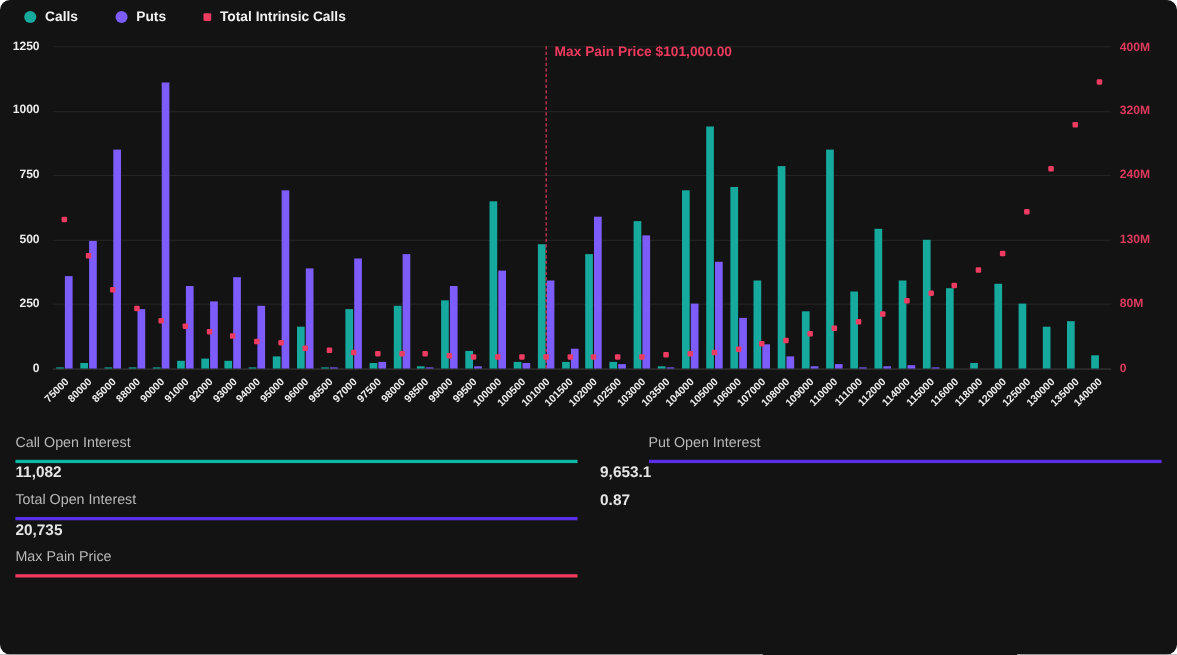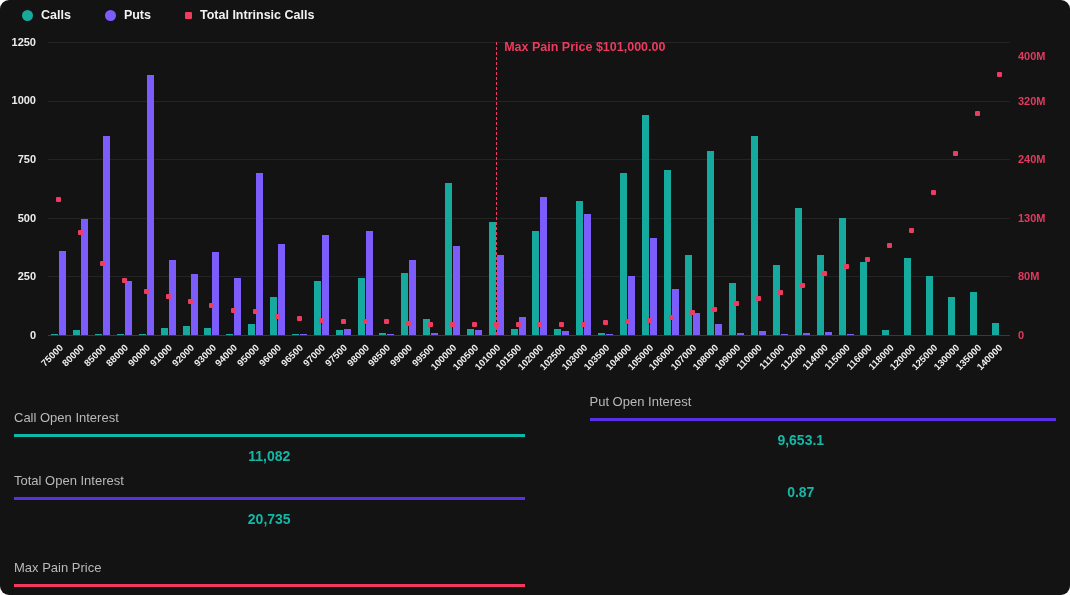--- a/index.html
+++ b/index.html
@@ -23,21 +23,21 @@
   .xtick{position:absolute;color:#f0f0f0;font-size:9.5px;font-weight:700;white-space:nowrap;transform-origin:100% 0;transform:rotate(-45deg);}
   .bar{position:absolute;width:7px;}
   .marker{position:absolute;width:5px;height:5px;border-radius:1px;}
   .maxpain-line{position:absolute;width:0;border-left:1px dashed #ef3a5f;}
   .maxpain-label{position:absolute;font-size:12.5px;font-weight:700;white-space:nowrap;}
   
   .stats{position:absolute;left:0;top:385px;width:1070px;box-sizing:border-box;
          padding:0 14px;display:grid;grid-template-columns:1fr 1fr;column-gap:21px;}
   .stat{padding-top:9px;}
   .stat-label{font-size:13px;color:#b9b9b9;padding-bottom:9px;border-bottom:3px solid #555;}
-  .stat-value{font-size:14px;color:#14b8a6;font-weight:700;padding-top:11px;text-align:center;}
+  .stat-value{font-size:14px;color:#e5e5e5;font-weight:700;}
 </style>
 </head>
 <body>
 
 <div class="card">
 
   <div class="legend">
     <div class="legend-item">
       <span class="legend-marker" style="background: rgb(22, 169, 157);"></span>
       <span class="legend-label">Calls</span>
@@ -63,21 +63,21 @@
       <div class="ytick-left" style="left: 0px; top: 217.8px;">500</div>
       <div class="ytick-right" style="left: 1018px; top: 217.8px; color: rgb(226, 58, 95);">130M</div>
       <div class="grid-line" style="left: 48px; width: 962px; top: 159.2px;"></div>
       <div class="ytick-left" style="left: 0px; top: 159.2px;">750</div>
       <div class="ytick-right" style="left: 1018px; top: 159.2px; color: rgb(226, 58, 95);">240M</div>
       <div class="grid-line" style="left: 48px; width: 962px; top: 100.6px;"></div>
       <div class="ytick-left" style="left: 0px; top: 100px;">1000</div>
       <div class="ytick-right" style="left: 1018px; top: 100.6px; color: rgb(226, 58, 95);">320M</div>
       <div class="grid-line" style="left: 48px; width: 962px; top: 42px;"></div>
       <div class="ytick-left" style="left: 0px; top: 42px;">1250</div>
-      <div class="ytick-right" style="left: 1018px; top: 56px; color: rgb(226, 58, 95);">400M</div>
+      <div class="ytick-right" style="left: 1018px; top: 43px; color: rgb(226, 58, 95);">400M</div>
       <div class="xtick" style="right: 1013.07px; top: 342px;">75000</div>
       <div class="bar" style="left: 51.4318px; top: 334px; height: 1px; background: rgb(22, 169, 157);"></div>
       <div class="bar" style="left: 59.4318px; top: 250.616px; height: 84.384px; background: rgb(124, 92, 250);"></div>
       <div class="marker" style="left: 56.4318px; top: 196.987px; background: rgb(238, 59, 98);"></div>
       <div class="xtick" style="right: 991.205px; top: 342px;">80000</div>
       <div class="bar" style="left: 73.2955px; top: 330.312px; height: 4.688px; background: rgb(22, 169, 157);"></div>
       <div class="bar" style="left: 81.2955px; top: 218.972px; height: 116.028px; background: rgb(124, 92, 250);"></div>
       <div class="marker" style="left: 78.2955px; top: 229.95px; background: rgb(238, 59, 98);"></div>
       <div class="xtick" style="right: 969.341px; top: 342px;">85000</div>
       <div class="bar" style="left: 95.1591px; top: 334px; height: 1px; background: rgb(22, 169, 157);"></div>
@@ -239,31 +239,31 @@
       <div class="marker" style="left: 974.705px; top: 111.285px; background: rgb(238, 59, 98);"></div>
       <div class="xtick" style="right: 72.9318px; top: 342px;">140000</div>
       <div class="bar" style="left: 991.568px; top: 323.28px; height: 11.72px; background: rgb(22, 169, 157);"></div>
       <div class="marker" style="left: 996.568px; top: 72.4625px; background: rgb(238, 59, 98);"></div>
       <div class="maxpain-line" style="left: 496.205px; top: 42px; height: 293px;"></div>
       <div class="maxpain-label" style="left: 504.205px; top: 40px; color: rgb(239, 58, 95);">Max Pain Price $101,000.00</div>
     </div>
 
   <div class="stats">
     <div class="stat">
-      <div class="stat-label" style="border-bottom-color: rgb(13, 184, 166); margin-top: 16px;">Call Open Interest</div>
+      <div class="stat-label" style="border-bottom-color: rgb(13, 184, 166);">Call Open Interest</div>
       <div class="stat-value">11,082</div>
     </div>
     <div class="stat">
       <div class="stat-label" style="border-bottom-color: rgb(90, 47, 232); margin-left: 44px;">Put Open Interest</div>
       <div class="stat-value">9,653.1</div>
     </div>
     <div class="stat">
       <div class="stat-label" style="border-bottom-color: rgb(90, 47, 232);">Total Open Interest</div>
       <div class="stat-value">20,735</div>
     </div>
     <div class="stat">
       <div class="stat-value">0.87</div>
     </div>
     <div class="stat">
-      <div class="stat-label" style="border-bottom-color: rgb(242, 58, 96); margin-top: 24px;">Max Pain Price</div>
+      <div class="stat-label" style="border-bottom-color: rgb(242, 58, 96);">Max Pain Price</div>
     </div>
   </div>
 </div>
 
 </body></html>

